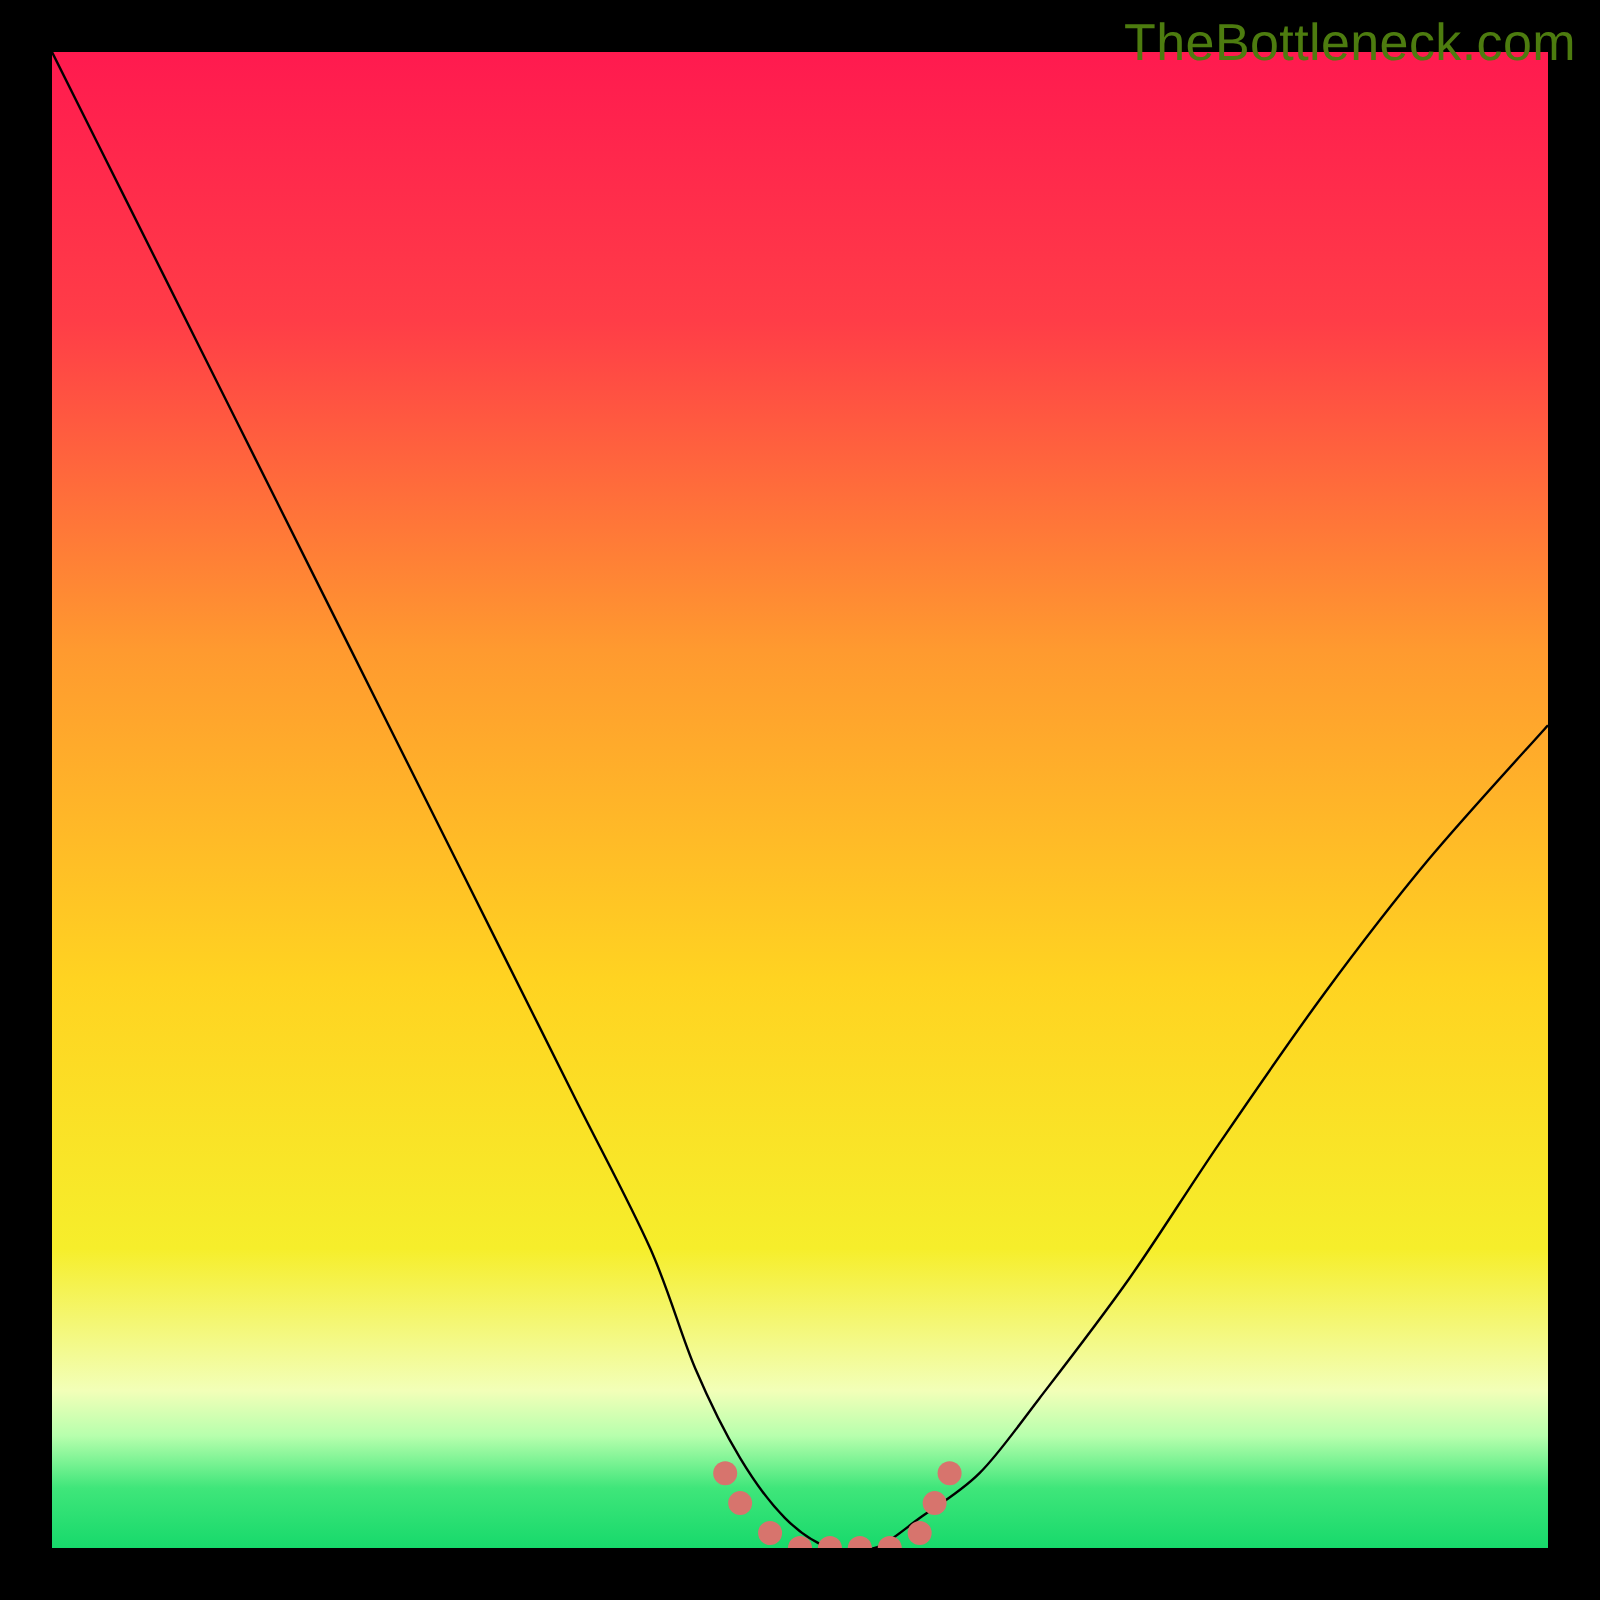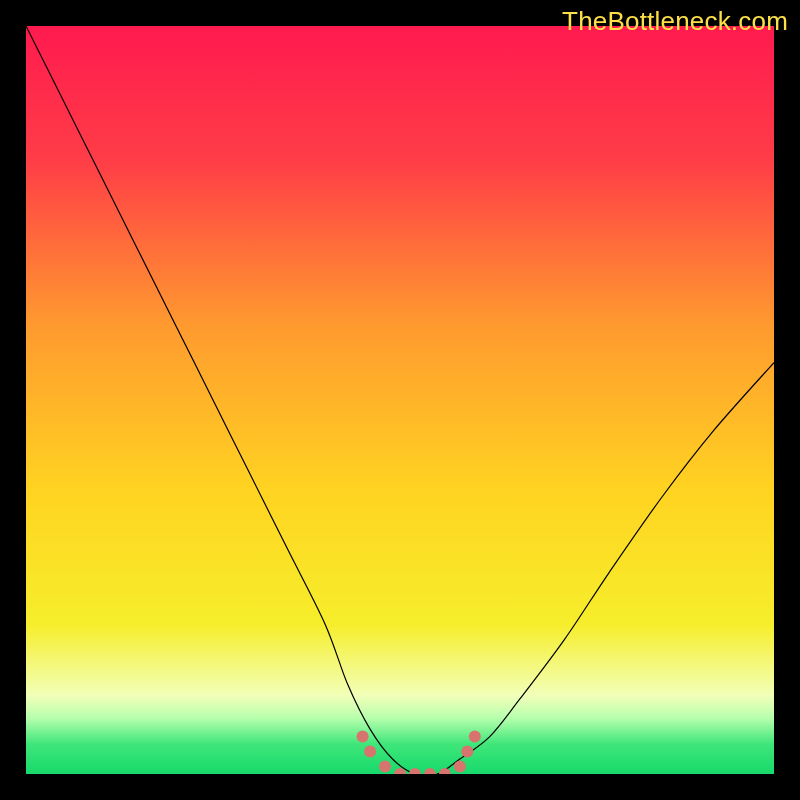--- a/index.html
+++ b/index.html
@@ -21,21 +21,21 @@
     position: absolute;
     left: 26px;
     top: 26px;
     width: 748px;
     height: 748px;
   }
   .watermark {
     position: absolute;
     top: 6px;
     right: 12px;
-    color: #fde047;
+    color: #4d7c0f;
     font-size: 26px;
     font-weight: 500;
     letter-spacing: 0.2px;
     font-family: Arial, Helvetica, sans-serif;
   }
 </style>
 </head>
 <body>
 
 <div class="stage">

